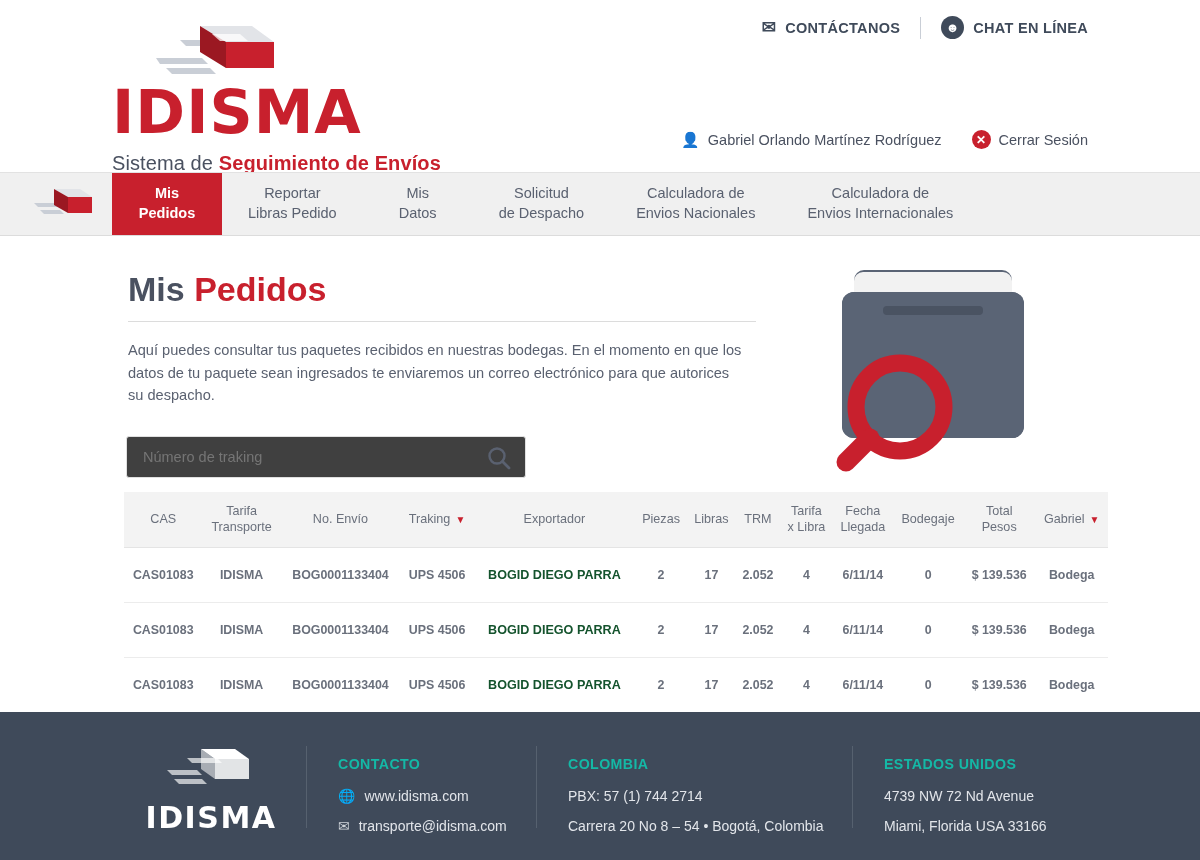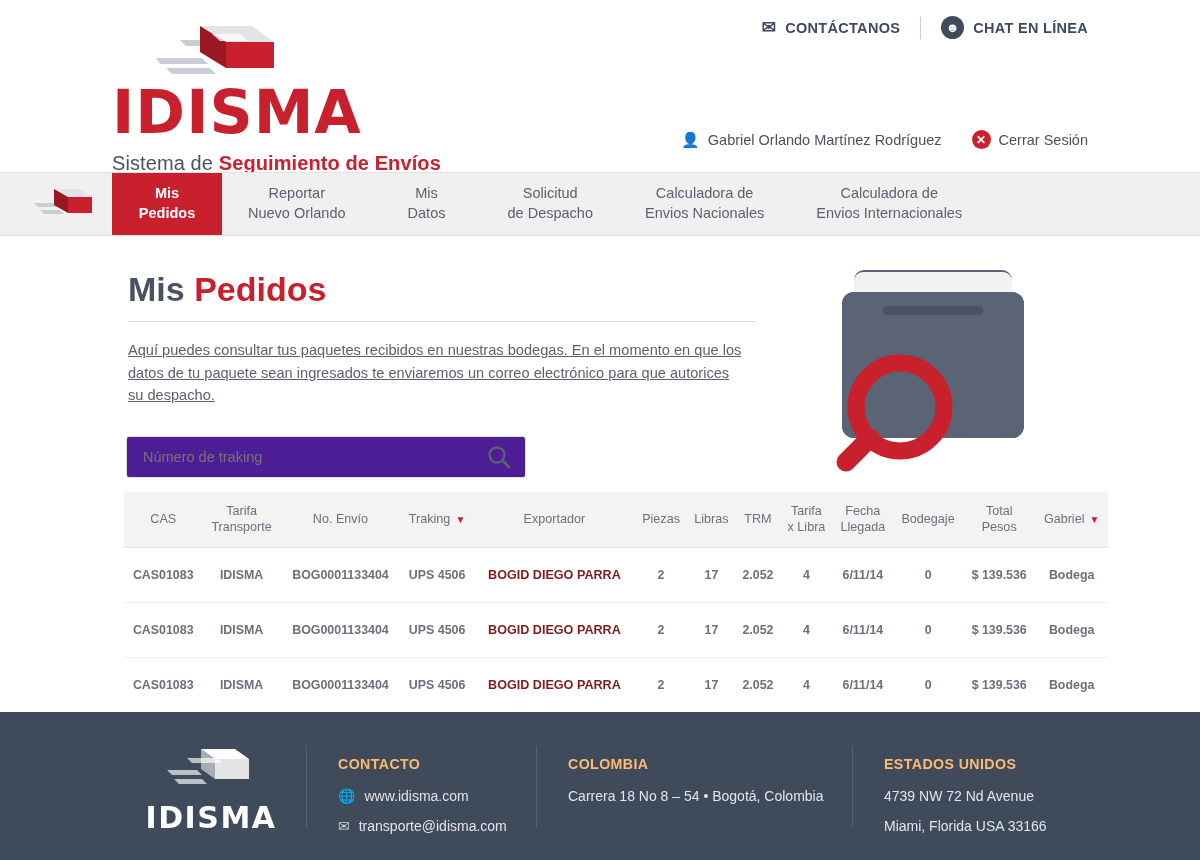--- a/index.html
+++ b/index.html
@@ -85,31 +85,31 @@
   .title {
     position: absolute; left: 112px; top: 34px;
     font-size: 34px; color: #4a5160; font-weight: bold;
   }
   .title b { color: #c8202d; }
   .title-rule {
     position: absolute; left: 112px; top: 85px; width: 628px; height: 1px; background: #dcdcdc;
   }
   .intro {
     position: absolute; left: 112px; top: 103px; width: 620px;
-    font-size: 14.6px; line-height: 1.55; color: #5a6170; text-decoration: underline;
+    font-size: 14.6px; line-height: 1.55; color: #5a6170;
   }
   .subintro {
     position: absolute; left: 112px; top: 168px; width: 640px;
     font-size: 14.6px; color: #5a6170;
   }
 
   .search-box {
     position: absolute; left: 110px; top: 200px; width: 400px; height: 42px;
-    background: #4c1d95; border: 1px solid #e0e0e0; border-radius: 3px;
-    display: flex; align-items: center;
+    background: #404040; border: 1px solid #e0e0e0; border-radius: 3px;
+    display: flex; 
   }
   .search-box input {
     flex: 1; border: none; background: transparent; outline: none;
     font-size: 14.5px; color: #8a8f99; padding: 0 16px;
     font-family: "Liberation Sans", sans-serif;
   }
   .search-btn {
     width: 52px; height: 42px; display:flex; align-items:center; justify-content:center;
     background: transparent; border: none; cursor: pointer;
   }
@@ -124,35 +124,35 @@
     background: #f3f3f3; color: #6a707c; font-size: 12.6px; font-weight: normal;
     padding: 12px 4px; line-height: 1.25; text-align: center; vertical-align: middle;
     border-bottom: 1px solid #e4e4e4;
   }
   thead th .hdr { display:inline-block; }
   .caret { display:inline-block; margin-left: 5px; color:#c8202d; font-size: 10px; }
   tbody td {
     font-size: 12.4px; color: #6a707c; text-align: center; padding: 20px 4px;
     border-bottom: 1px solid #ececec; white-space: nowrap; font-weight: bold;
   }
-  tbody td.exp { color: #7f1d1d; font-weight: bold; font-size: 12.6px; }
+  tbody td.exp { color: #14532d; font-weight: bold; font-size: 12.6px; }
 
   
   .footer {
     position: absolute; left: 0; top: 712px; width: 1200px; height: 148px;
     background: #3f4a5a; color: #fff;
   }
   .f-logo { position: absolute; left: 136px; top: 36px; width: 150px; text-align: center; }
   .f-logo-text {
     font-size: 30px; font-weight: bold; letter-spacing: 1.5px; color: #fff;
     font-family: "DejaVu Sans", sans-serif; margin-top: 4px;
   }
   .f-div { position: absolute; top: 34px; width: 1px; height: 82px; background: #56616f; }
   .f-col { position: absolute; top: 44px; }
-  .f-head { font-size: 14.2px; font-weight: bold; letter-spacing: .4px; color: #fdba74; margin-bottom: 14px; }
+  .f-head { font-size: 14.2px; font-weight: bold; letter-spacing: .4px; color: #14b8a6; margin-bottom: 14px; }
   .f-line { font-size: 14px; color: #e2e5ea; line-height: 1.5; display:flex; align-items:center; gap:9px; }
   .f-line + .f-line { margin-top: 9px; }
   .f-ico { color: #cfd4da; font-size: 14px; }
 </style>
 </head>
 <body>
 
 <div class="page">
 
   <div class="topbar">
@@ -207,21 +207,21 @@
         <path d="M20 2 L34 10 L34 26 L20 18 Z" fill="#9b1822"></path>
       </svg>
     </div>
     <div class="nav-items">
       <div class="nav-item active">
         <span>Mis</span>
         <span>Pedidos</span>
       </div>
       <div class="nav-item">
         <span>Reportar</span>
-        <span>Nuevo Orlando</span>
+        <span>Libras Pedido</span>
       </div>
       <div class="nav-item">
         <span>Mis</span>
         <span>Datos</span>
       </div>
       <div class="nav-item">
         <span>Solicitud</span>
         <span>de Despacho</span>
       </div>
       <div class="nav-item">
@@ -377,21 +377,22 @@
         <span>www.idisma.com</span>
       </div>
       <div class="f-line">
         <span class="f-ico">✉</span>
         <span>transporte@idisma.com</span>
       </div>
     </div>
 
     <div class="f-col" style="left:568px">
       <div class="f-head">COLOMBIA</div>
-      <div class="f-line">Carrera 18 No 8 – 54 • Bogotá, Colombia</div>
+      <div class="f-line">PBX: 57 (1) 744 2714</div>
+      <div class="f-line">Carrera 20 No 8 – 54 • Bogotá, Colombia</div>
     </div>
 
     <div class="f-col" style="left:884px">
       <div class="f-head">ESTADOS UNIDOS</div>
       <div class="f-line">4739 NW 72 Nd Avenue</div>
       <div class="f-line">Miami, Florida USA 33166</div>
     </div>
   </div>
 
 </div>

